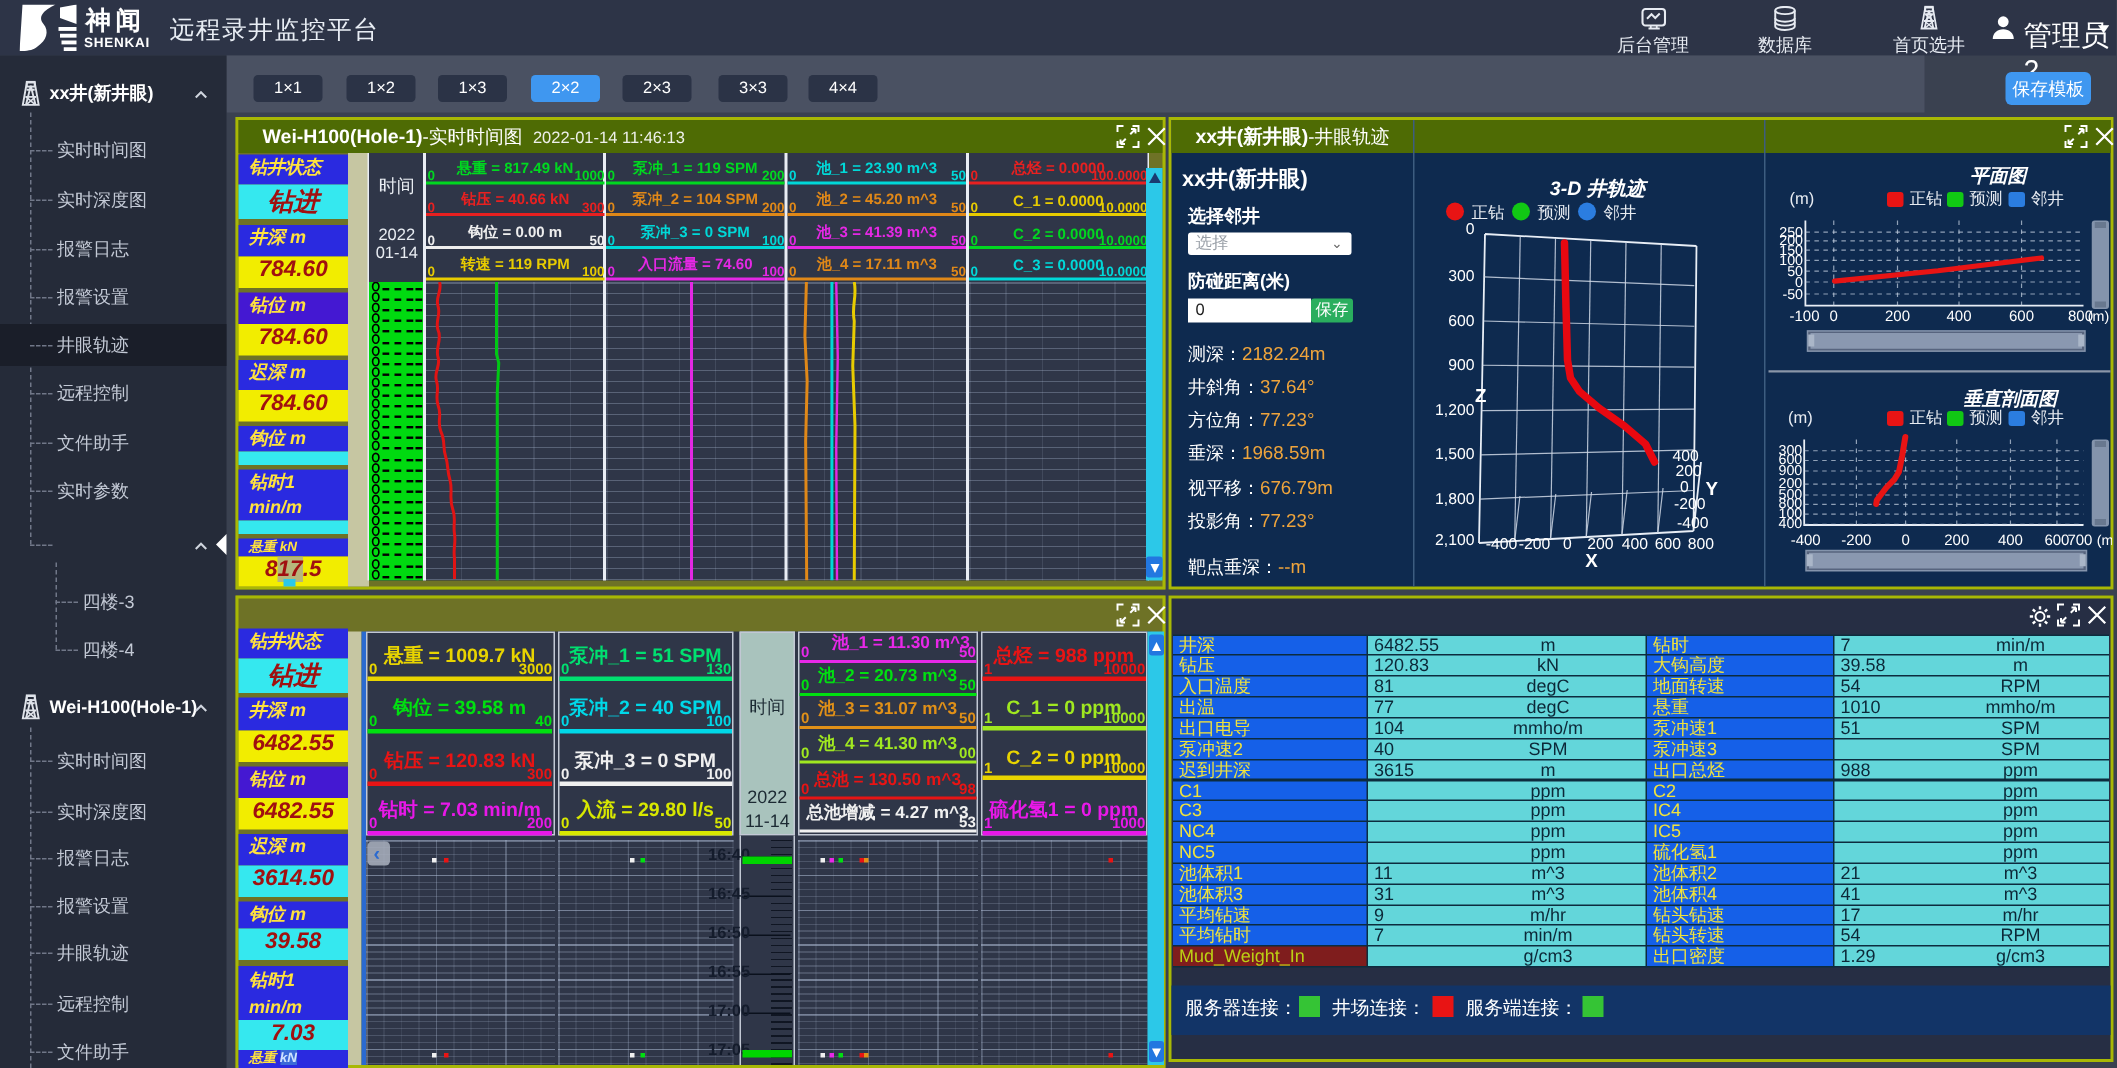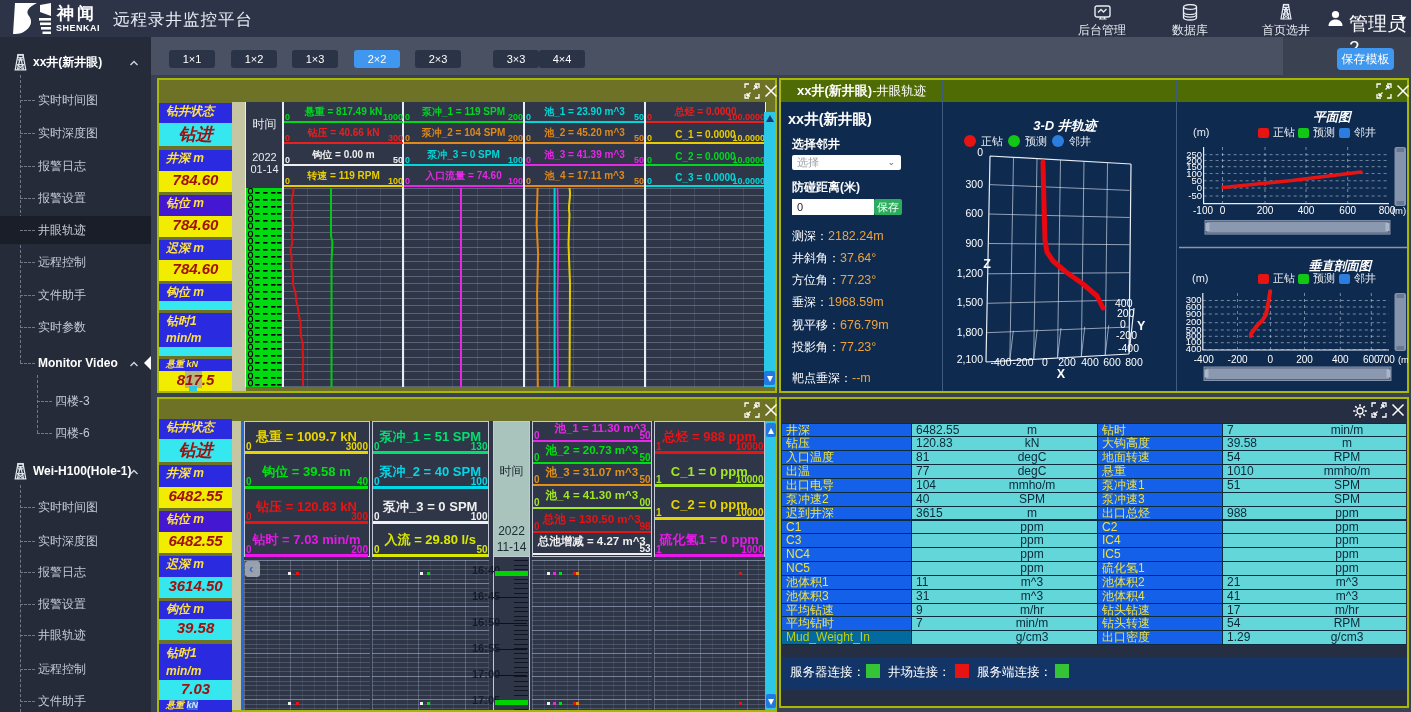--- a/index.html
+++ b/index.html
@@ -101,21 +101,21 @@
  <div class="a" style="left:1349px;top:11px;color:#fff;font-size:19px;">管理员2</div>
  <div class="a" style="left:1398px;top:14px;color:#fff;font-size:9px;transform:scaleX(1.4);">▼</div>
 </div>
 
 <div id="tbar">
  <div class="tb" style="left:18px;">1×1</div>
  <div class="tb" style="left:80px;">1×2</div>
  <div class="tb" style="left:141px;">1×3</div>
  <div class="tb on" style="left:203px;">2×2</div>
  <div class="tb" style="left:264px;">2×3</div>
- <div class="tb" style="left:342px;">3×3</div>
+ <div class="tb" style="left:328px;">3×3</div>
  <div class="tb" style="left:388px;">4×4</div>
  <div class="a" style="left:1186px;top:11px;width:57px;height:22px;background:#3f97f0;border-radius:4px;color:#fff;font-size:12px;text-align:center;line-height:22px;">保存模板</div>
 </div>
 
 <div id="side">
 <svg class="a" style="left:12px;top:16px" width="17" height="19" viewBox="0 0 16 18">
         <path d="M5.5 2 h5 l2.5 14 h-2 l-3-12 -3 12 h-2 z M3.5 16 h9 M4.7 11 h6.6 M5.5 6.5 h5" fill="none" stroke="#dfe3ea" stroke-width="1.2"></path>
         <path d="M5 16 l6-5 M11 16 l-6-5" stroke="#dfe3ea" stroke-width="1"></path>
         <rect x="5.5" y="1.5" width="5" height="3" fill="none" stroke="#dfe3ea" stroke-width="1.2"></rect>
       </svg>
@@ -135,30 +135,29 @@
       <div class="si" style="top:146px;padding-left:38px;">报警设置</div>
 <div class="dashh" style="left:20px;top:193px;width:15px;"></div>
       <div class="si" style="top:178px;padding-left:38px;">井眼轨迹</div>
 <div class="dashh" style="left:20px;top:225px;width:15px;"></div>
       <div class="si" style="top:210px;padding-left:38px;">远程控制</div>
 <div class="dashh" style="left:20px;top:258px;width:15px;"></div>
       <div class="si" style="top:243px;padding-left:38px;">文件助手</div>
 <div class="dashh" style="left:20px;top:290px;width:15px;"></div>
       <div class="si" style="top:275px;padding-left:38px;">实时参数</div>
 <div class="dashh" style="left:20px;top:326px;width:15px;"></div>
-      <div class="si" style="top:311px;padding-left:38px;"><b>Monitor Video</b></div>
       <svg class="caret" style="top:311px;" viewBox="0 0 10 30">
         <path d="M1.5 18 L5 14.5 L8.5 18" fill="none" stroke="#cfd4dd" stroke-width="1.4"></path>
       </svg>
 <div class="a" style="left:144px;top:319px;width:0;height:0;border-right:7px solid #fff;border-top:7px solid transparent;border-bottom:7px solid transparent;"></div>
 <div class="dashv" style="left:37px;top:338px;height:58px;"></div>
 <div class="dashh" style="left:37px;top:364px;width:15px;"></div>
       <div class="si" style="top:349px;padding-left:55px;">四楼-3</div>
 <div class="dashh" style="left:37px;top:396px;width:15px;"></div>
-      <div class="si" style="top:381px;padding-left:55px;">四楼-6</div>
+      <div class="si" style="top:381px;padding-left:55px;">四楼-4</div>
 <svg class="a" style="left:12px;top:425px" width="17" height="19" viewBox="0 0 16 18">
         <path d="M5.5 2 h5 l2.5 14 h-2 l-3-12 -3 12 h-2 z M3.5 16 h9 M4.7 11 h6.6 M5.5 6.5 h5" fill="none" stroke="#dfe3ea" stroke-width="1.2"></path>
         <path d="M5 16 l6-5 M11 16 l-6-5" stroke="#dfe3ea" stroke-width="1"></path>
         <rect x="5.5" y="1.5" width="5" height="3" fill="none" stroke="#dfe3ea" stroke-width="1.2"></rect>
       </svg>
 <div class="si" style="top:419px;padding-left:33px;"><b>Wei-H100(Hole-1)</b></div>
       <svg class="caret" style="top:419px;" viewBox="0 0 10 30">
         <path d="M1.5 18 L5 14.5 L8.5 18" fill="none" stroke="#cfd4dd" stroke-width="1.4"></path>
       </svg>
 <div class="dashv" style="left:20px;top:448px;height:227px;"></div>
@@ -172,20 +171,21 @@
       <div class="si" style="top:552px;padding-left:38px;">报警设置</div>
 <div class="dashh" style="left:20px;top:598px;width:15px;"></div>
       <div class="si" style="top:583px;padding-left:38px;">井眼轨迹</div>
 <div class="dashh" style="left:20px;top:632px;width:15px;"></div>
       <div class="si" style="top:617px;padding-left:38px;">远程控制</div>
 <div class="dashh" style="left:20px;top:664px;width:15px;"></div>
       <div class="si" style="top:649px;padding-left:38px;">文件助手</div>
 </div>
 
 <div class="panel" style="left:157px;top:78px;width:620px;height:315px;">
+ <div class="ptitle"><span style="margin-left:16px"></span><b>Wei-H100(Hole-1)</b>-实时时间图&nbsp; <span class="dt">2022-01-14 11:46:13</span></div>
  <svg class="picon" style="left:585px;" viewBox="0 0 16 16">
         <path d="M1 5 V1 h4 M11 1 h4 v4 M15 11 v4 h-4 M5 15 H1 v-4 M9.5 6.5 L13 3 M6.5 9.5 L3 13 M13 3 h-3 M13 3 v3 M3 13 h3 M3 13 v-3" fill="none" stroke="#fff" stroke-width="1.3"></path>
       </svg>
  <svg class="picon" style="left:604px;" viewBox="0 0 16 16">
         <path d="M2.5 2.5 L13.5 13.5 M13.5 2.5 L2.5 13.5" stroke="#fff" stroke-width="1.5"></path>
       </svg>
 
  <div class="pb plbl" style="top:23px;height:20px;">钻井状态</div>
  <div class="pb pcyan" style="top:43px;height:23px;color:#a01010;font-weight:bold;font-style:italic;font-size:17px;text-align:center;">钻进</div>
  <div class="pb plbl" style="top:70px;height:21px;">井深 m</div>
@@ -959,21 +959,21 @@
       </div>
 <div class="t4r" style="left:1px;top:218.4px;">
         <div class="c lb1" style="">平均钻时</div>
         <div class="c vc1">7</div>
         <span class="un1">min/m</span>
         <div class="c lb2">钻头转速</div>
         <div class="c vc2">54</div>
         <span class="un2">RPM</span>
       </div>
 <div class="t4r" style="left:1px;top:232.2px;">
-        <div class="c lb1" style="background:#0369a1;color:#bcd014;">Mud_Weight_In</div>
+        <div class="c lb1" style="background:#7f1d1d;color:#bcd014;">Mud_Weight_In</div>
         <div class="c vc1"></div>
         <span class="un1">g/cm3</span>
         <div class="c lb2">出口密度</div>
         <div class="c vc2">1.29</div>
         <span class="un2">g/cm3</span>
       </div>
 <div class="a" style="left:0;top:258px;width:626px;height:33px;background:#123467;"></div>
 <div class="statx" style="left:9px;top:265px;font-size:12.5px;">服务器连接：</div>
 <div class="a" style="left:85px;height:14px;width:14px;top:265px;background:#35c435;"></div>
 <div class="statx" style="left:107px;top:265px;font-size:12.5px;">井场连接：</div>

